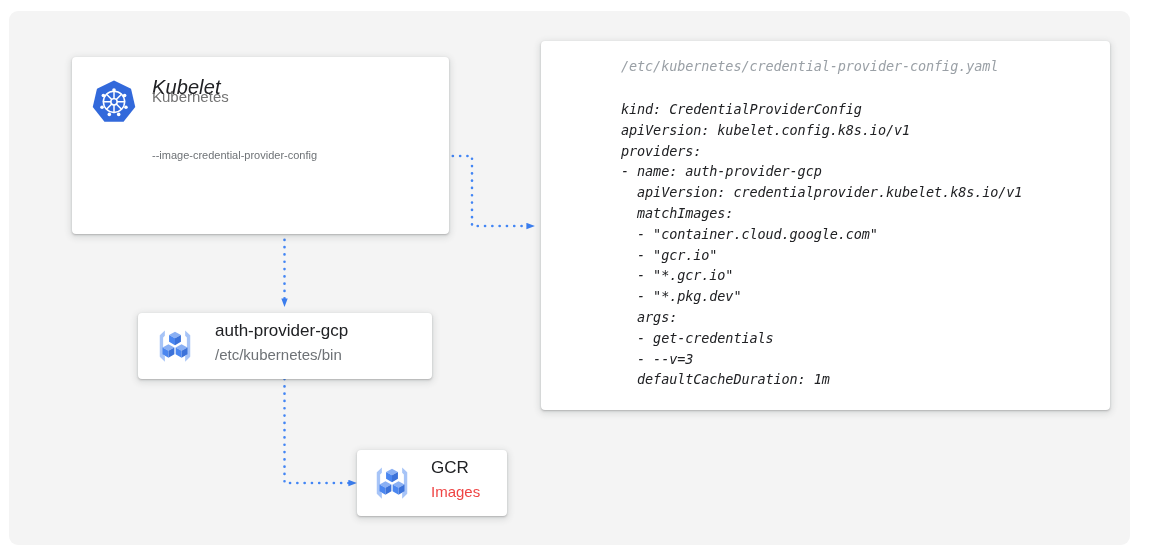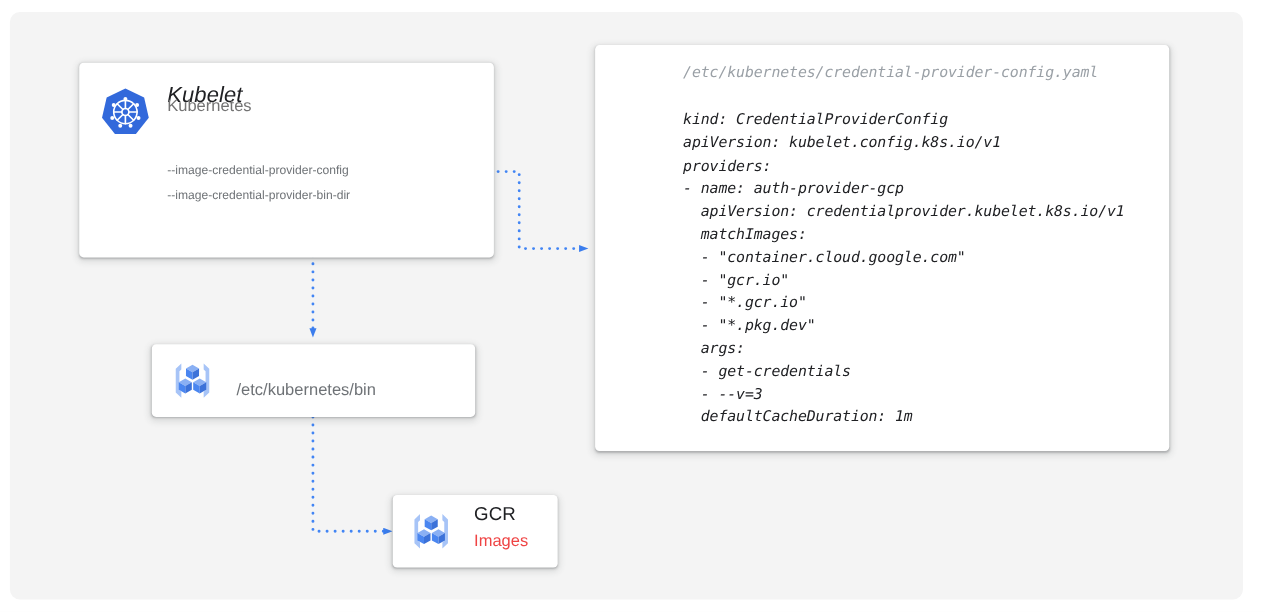--- a/index.html
+++ b/index.html
@@ -143,21 +143,21 @@
     top: 33px;
     font-size: 15px;
     color: #ef4444;
     white-space: nowrap;
   }
 
   
   #yaml-card {
     left: 541px;
     top: 41px;
-    width: 522px;
+    width: 569px;
     height: 369px;
   }
   #yaml-card .yaml-path {
     position: absolute;
     left: 80px;
     top: 17px;
     font-family: "DejaVu Sans Mono", monospace;
     font-style: italic;
     font-size: 13.5px;
     color: #9aa0a6;
@@ -243,21 +243,20 @@
           <circle cx="26.0" cy="46.6" r="2.3"></circle>
           <circle cx="16.7" cy="37.5" r="2.3"></circle>
           <circle cx="18.4" cy="22.3" r="2.3"></circle>
         </g>
       </svg>
     </span>
     <div class="title">Kubelet</div>
     <div class="subtitle">Kubernetes</div>
     <div class="flag-list">
       <div class="flag">--image-credential-provider-config</div>
-      <div class="flag">--image-credential-provider-bin-dir</div>
     </div>
   </div>
 
   <div class="card" id="auth-card">
     <span class="gcr-logo">
       <svg viewBox="0 0 64 64" width="50" height="50" xmlns="http://www.w3.org/2000/svg">
 
         <path d="M19.0 12.0 L12.5 18.2 L12.5 45.8 L19.0 52.0 L19.0 45.0 L16.8 42.9 L16.8 21.1 L19.0 19.0 Z" fill="#a7c4f7"></path>
 
         <path d="M45.0 12.0 L51.5 18.2 L51.5 45.8 L45.0 52.0 L45.0 45.0 L47.2 42.9 L47.2 21.1 L45.0 19.0 Z" fill="#a7c4f7"></path>
@@ -274,20 +273,21 @@
           <path d="M31.2 33.9 L31.2 42.6 L23.6 46.9 L23.6 38.2 Z" fill="#3c72d9"></path>
         </g>
 
         <g>
           <path d="M40.4 29.6 L48.0 33.9 L40.4 38.2 L32.8 33.9 Z" fill="#8ab0f4"></path>
           <path d="M32.8 33.9 L40.4 38.2 L40.4 46.9 L32.8 42.6 Z" fill="#4a86f0"></path>
           <path d="M48.0 33.9 L48.0 42.6 L40.4 46.9 L40.4 38.2 Z" fill="#3c72d9"></path>
         </g>
       </svg>
     </span>
+    <div class="title">auth-provider-gcp</div>
     <div class="subtitle">/etc/kubernetes/bin</div>
   </div>
 
   <div class="card" id="gcr-card">
     <span class="gcr-logo">
       <svg viewBox="0 0 64 64" width="50" height="50" xmlns="http://www.w3.org/2000/svg">
         <path d="M19.0 12.0 L12.5 18.2 L12.5 45.8 L19.0 52.0 L19.0 45.0 L16.8 42.9 L16.8 21.1 L19.0 19.0 Z" fill="#a7c4f7"></path>
         <path d="M45.0 12.0 L51.5 18.2 L51.5 45.8 L45.0 52.0 L45.0 45.0 L47.2 42.9 L47.2 21.1 L45.0 19.0 Z" fill="#a7c4f7"></path>
         <g>
           <path d="M32.0 13.6 L39.6 17.9 L32.0 22.2 L24.4 17.9 Z" fill="#8ab0f4"></path>

